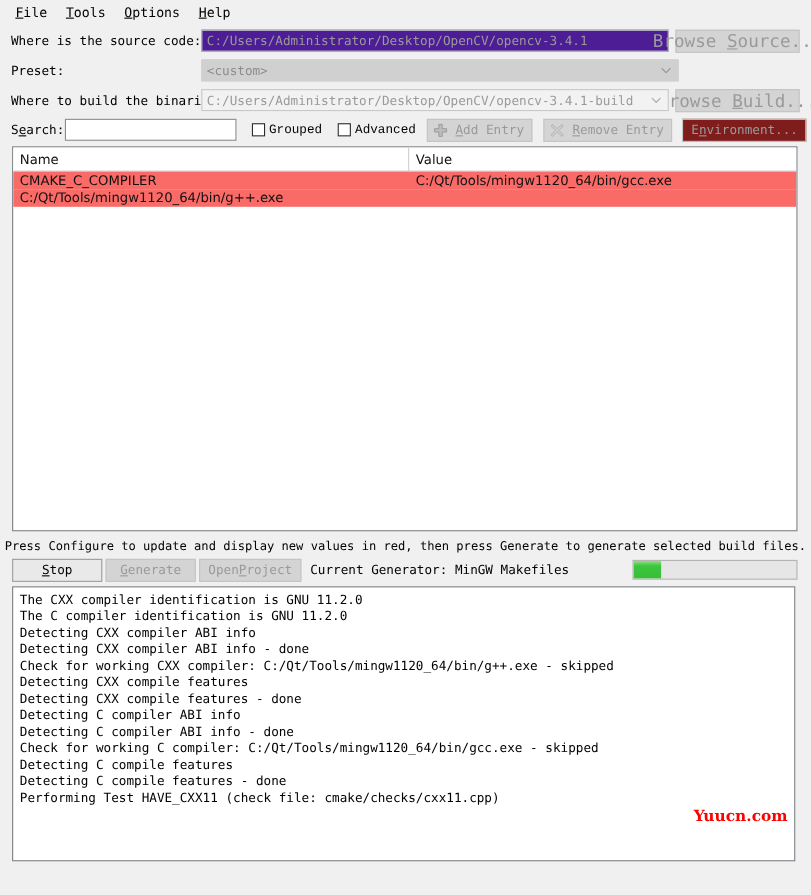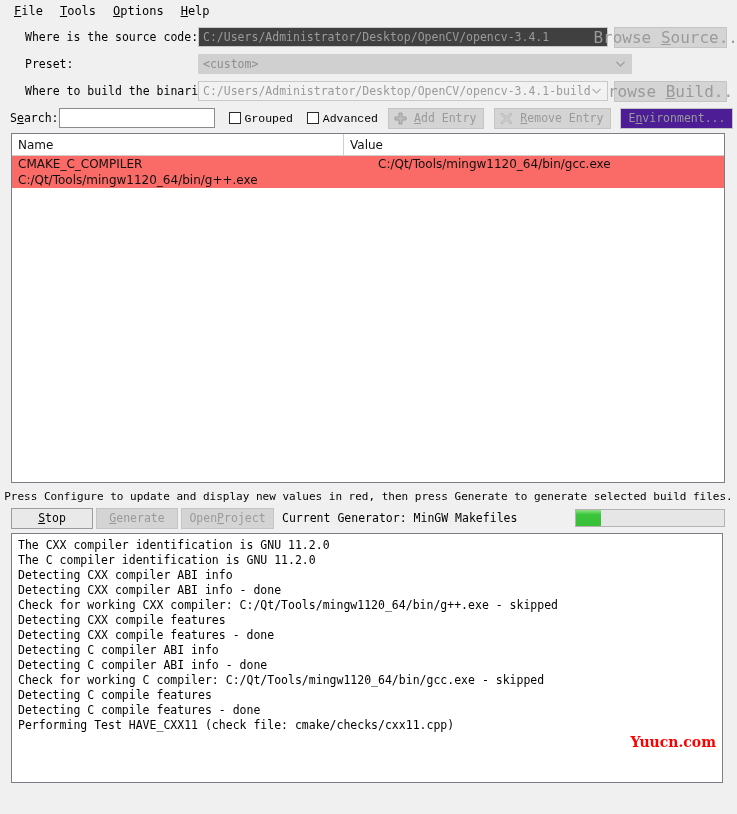--- a/index.html
+++ b/index.html
@@ -47,31 +47,30 @@
     align-items: center;
     height: 22px;
     margin-bottom: 5px;
   }
   .form-label {
     font-size: 11.5px;
     font-family: "DejaVu Sans Mono", monospace;
     white-space: nowrap;
     color: #000;
     letter-spacing: 0px;
-    margin-left: 15px;
   }
   .lbl-src   { width: 173px; }
   .lbl-preset{ width: 173px; }
   .lbl-bin   { width: 173px; }
 
   .textfield {
     height: 20px;
     box-sizing: border-box;
     border: 1px solid #c8c8c8;
-    background: #404040;
+    background: #4c1d95;
     color: #9a9a9a;
     font-family: "DejaVu Sans Mono", monospace;
     font-size: 11.5px;
     line-height: 18px;
     padding: 0 4px;
     overflow: hidden;
     white-space: nowrap;
   }
   .tf-source { width: 434px; }
 
@@ -195,21 +194,21 @@
     font-size: 11.5px;
     box-sizing: border-box;
     white-space: nowrap;
   }
   .env-btn {
     height: 21px;
     margin-left: 9px;
     padding: 0 7px;
     display: inline-flex;
     align-items: center;
-    background: #4c1d95;
+    background: #7f1d1d;
     border: 1px solid #c4c4c4;
     color: #9a9a9a;
     font-family: "DejaVu Sans Mono", monospace;
     font-size: 11.5px;
     box-sizing: border-box;
     white-space: nowrap;
   }
   .ic { width: 13px; height: 13px; display:block; }
 
   
@@ -232,21 +231,21 @@
   .th {
     font-family: "DejaVu Sans", sans-serif;
     font-size: 12px;
     color: #111;
     display: flex;
     align-items: center;
     padding-left: 6px;
     box-sizing: border-box;
     height: 22px;
   }
-  .th-name { width: 332px; border-right: 1px solid #cfcfcf; }
+  .th-name { width: 360px; border-right: 1px solid #cfcfcf; }
   .th-value { flex: 1; }
   .trow {
     display: flex;
     height: 16px;
     background: #fa6a66;
     box-sizing: border-box;
   }
   .td {
     font-family: "DejaVu Sans", sans-serif;
     font-size: 12px;

